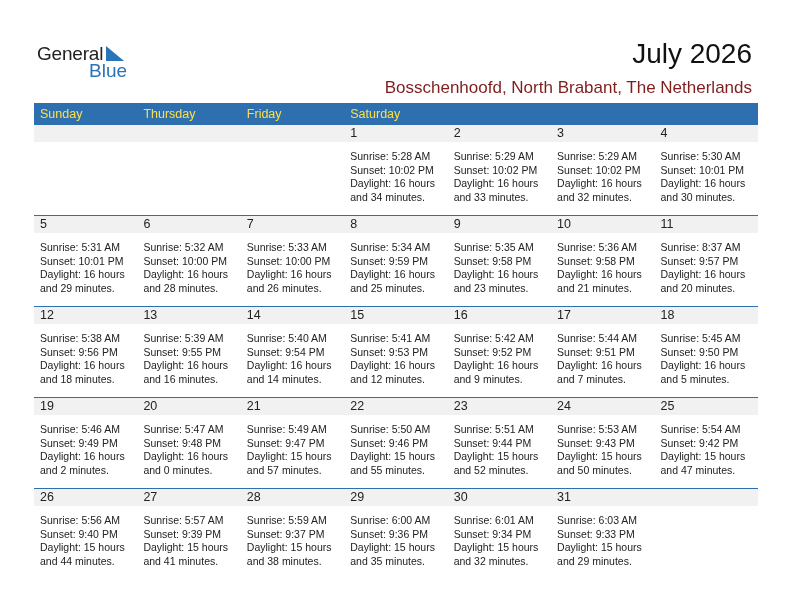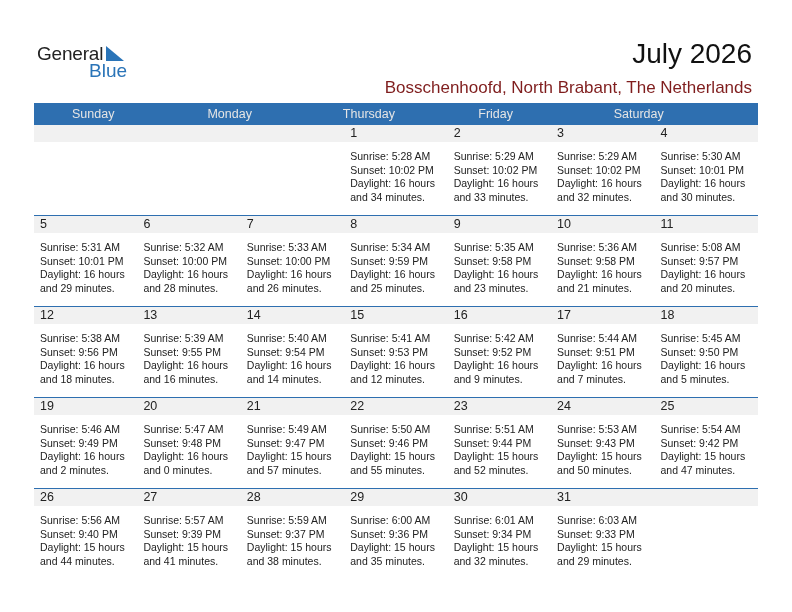--- a/index.html
+++ b/index.html
@@ -10,21 +10,21 @@
   }
   .logo { position: absolute; left: 37px; top: 43px; width: 100px; height: 40px; }
   .logo .general { position: absolute; left: 0; top: 0; font-size: 19px; color: #222; letter-spacing: -0.2px; }
   .logo .blue { position: absolute; left: 52px; top: 17px; font-size: 19px; color: #2a74b8; }
   .logo .tri { position: absolute; left: 69px; top: 3px; width: 0; height: 0;
     border-left: 0 solid transparent; border-bottom: 15px solid #2a74b8; border-right: 18px solid transparent; }
   .title { position: absolute; right: 40px; top: 38px; font-size: 28px; color: #111; }
   .subtitle { position: absolute; right: 40px; top: 78px; font-size: 17px; color: #7f1d1d; }
   .cal { position: absolute; left: 34px; top: 103px; width: 724px; }
   .hdr { display: flex; background: #2e6fb0; height: 22px; }
-  .hdr div { width: 103.43px; color: #e5e5e5; font-size: 12.5px; line-height: 22px; padding-left: 6px; box-sizing: border-box; margin-left: 32px; }
+  .hdr div { width: 103.43px; color: #fde047; font-size: 12.5px; line-height: 22px; padding-left: 6px; box-sizing: border-box; }
   .week { position: relative; height: 90px; }
   .week.bordered { border-top: 1px solid #2e6fb0; }
   .week .daybar { position: absolute; left: 0; right: 0; top: 0; height: 17px; background: #f1f1f1; }
   .week .cells { position: relative; display: flex; }
   .cell { width: 103.43px; box-sizing: border-box; padding-left: 6px; }
   .cell .num { font-size: 12.5px; height: 17px; line-height: 17px; color: #222; }
   .cell .info { font-size: 10.5px; line-height: 13.6px; color: #222; white-space: nowrap; margin-top: 8px; }
 </style>
 </head>
 <body>
@@ -34,21 +34,20 @@
   <span class="tri"></span>
   <span class="blue">Blue</span>
 </div>
 
 <div class="title">July 2026</div>
 <div class="subtitle">Bosschenhoofd, North Brabant, The Netherlands</div>
 
 <div class="cal">
   <div class="hdr">
     <div>Sunday</div>
-    <div>Monday</div>
     <div>Thursday</div>
     <div>Friday</div>
     <div>Saturday</div>
   </div>
   <div id="weeks">
       <div class="week">
         <div class="daybar"></div>
         <div class="cells">
           <div class="cell">
             <div class="num"></div>
@@ -168,21 +167,21 @@
             <div class="info">
               <div class="line">Sunrise: 5:36 AM</div>
               <div class="line">Sunset: 9:58 PM</div>
               <div class="line">Daylight: 16 hours</div>
               <div class="line">and 21 minutes.</div>
             </div>
           </div>
           <div class="cell">
             <div class="num">11</div>
             <div class="info">
-              <div class="line">Sunrise: 5:08 AM</div>
+              <div class="line">Sunrise: 8:37 AM</div>
               <div class="line">Sunset: 9:57 PM</div>
               <div class="line">Daylight: 16 hours</div>
               <div class="line">and 20 minutes.</div>
             </div>
           </div>
         </div>
       </div>
       <div class="week bordered">
         <div class="daybar"></div>
         <div class="cells">

